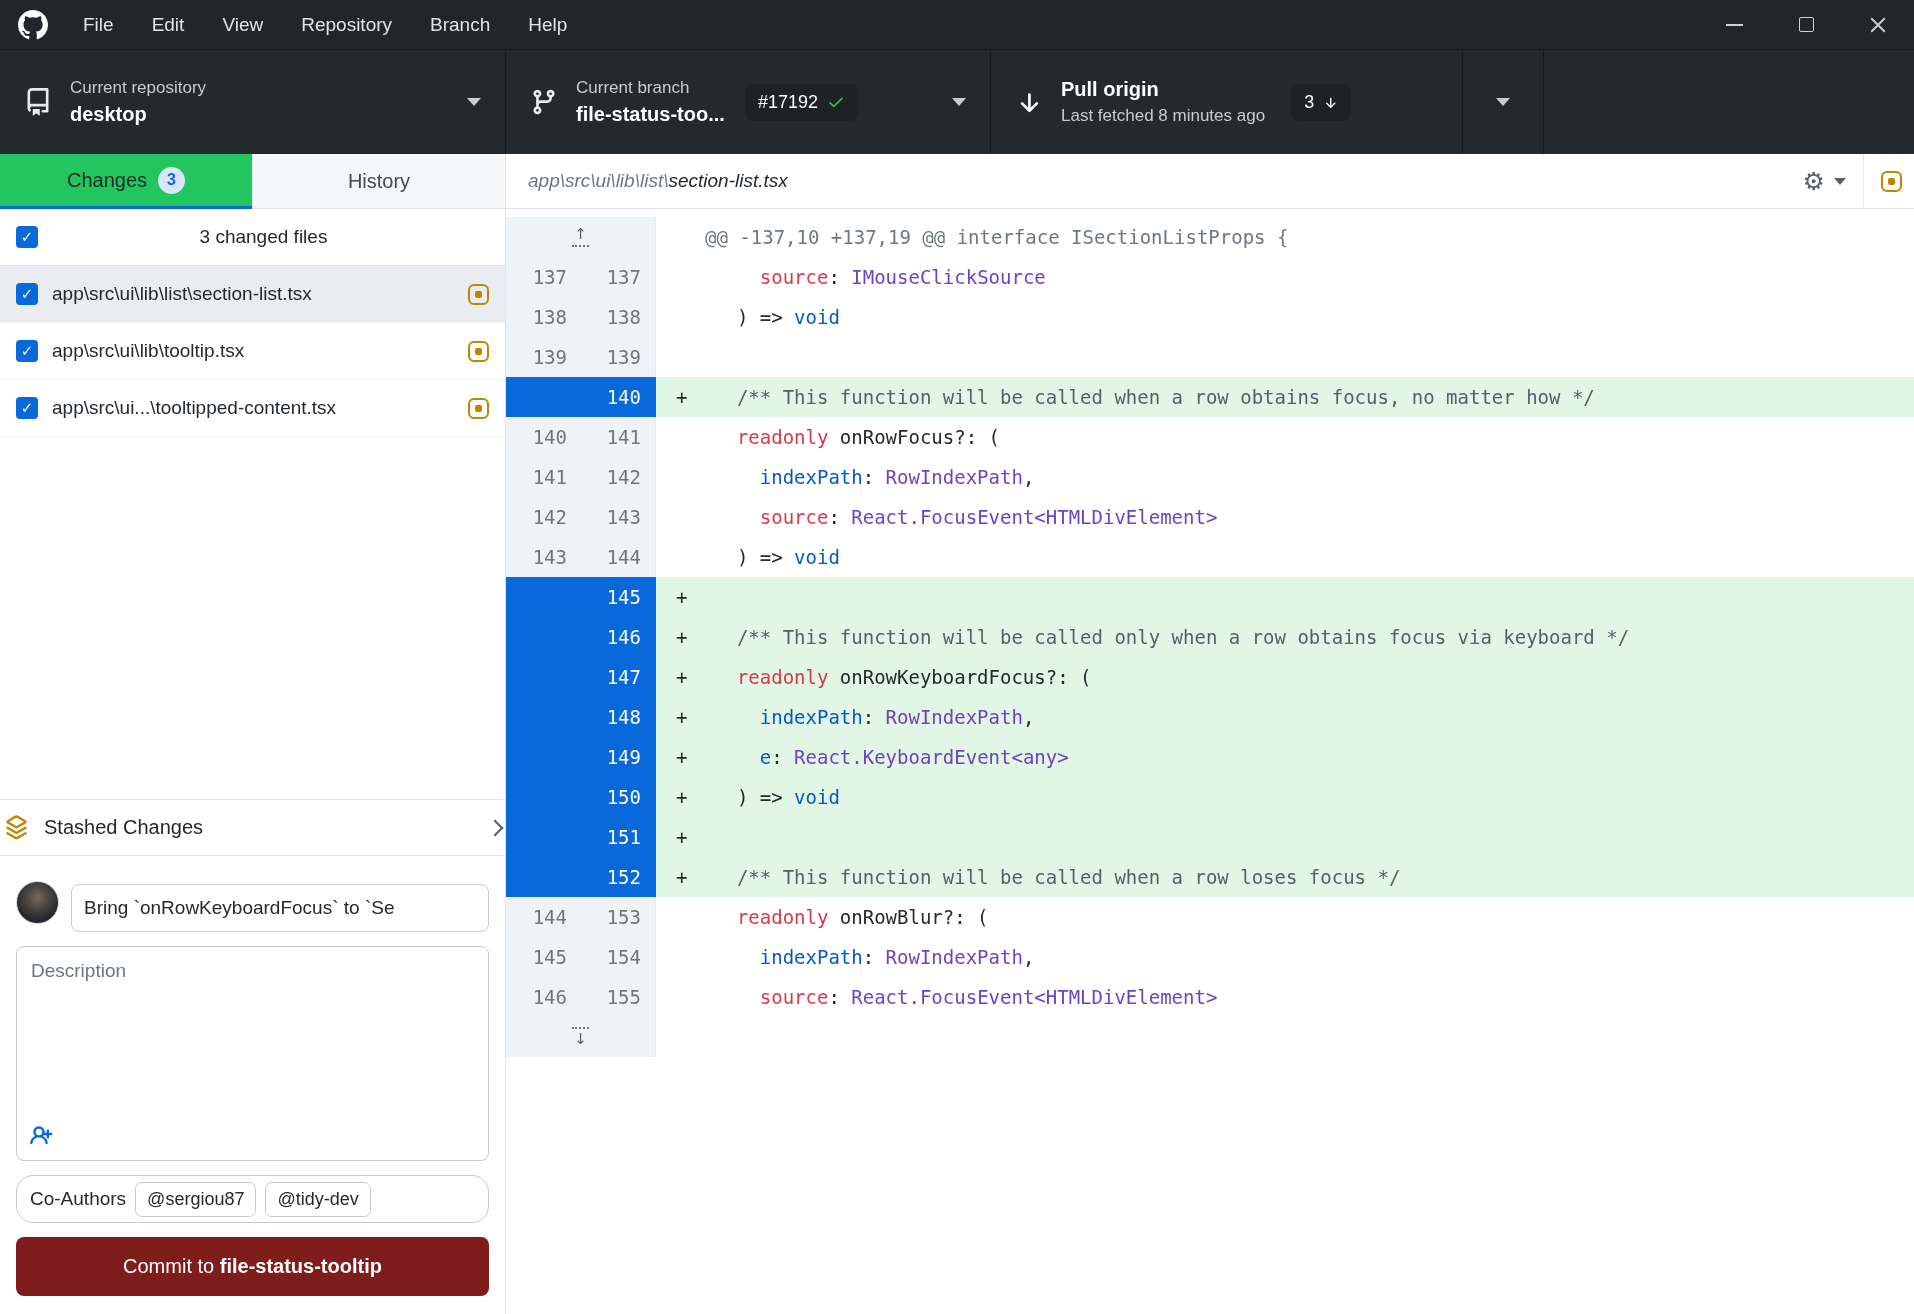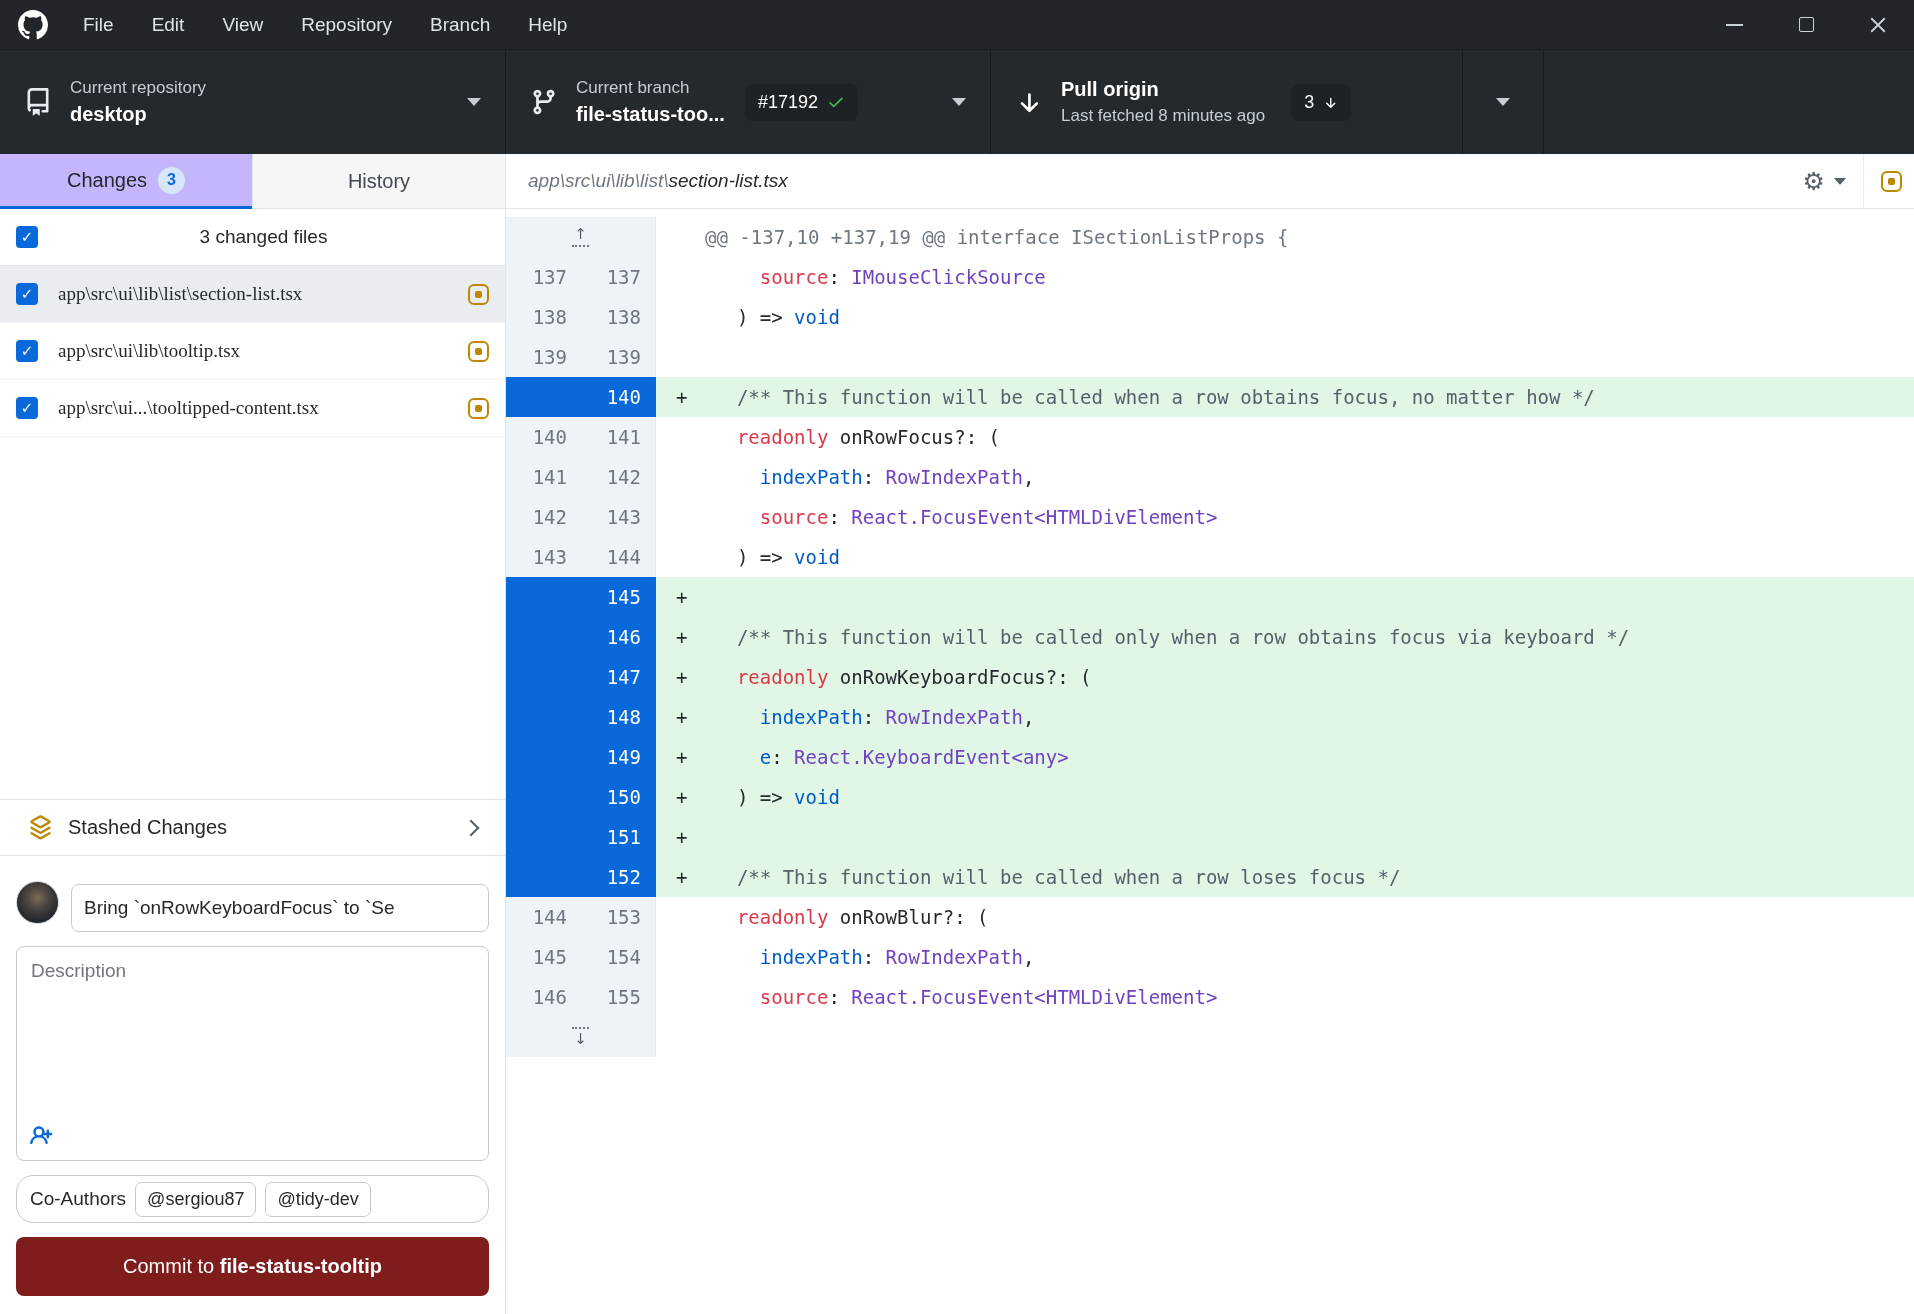--- a/index.html
+++ b/index.html
@@ -44,44 +44,44 @@
 
   
   .main { display:flex; height:1160px; }
 
   
   .sidebar { width:506px; flex:none; border-right:1px solid #e1e4e8; display:flex;
     flex-direction:column; background:#fff; }
   .tabs { display:flex; height:55px; flex:none; }
   .tab { flex:1; display:flex; align-items:center; justify-content:center; gap:11px;
     font-size:20px; color:#24292e; }
-  .tab.active { background:#c4b5fd; border-bottom:3px solid #0969da; }
+  .tab.active { background:#22c55e; border-bottom:3px solid #0969da; }
   .tab.inactive { background:#f4f6f8; border-bottom:1px solid #e1e4e8; border-left:1px solid #e1e4e8; color:#424a53; }
   .tab-badge { background:#d7e7f9; color:#0969da; border-radius:50%; width:27px; height:27px;
     display:flex; align-items:center; justify-content:center; font-size:16px; font-weight:700; }
 
   .checkbox { width:22px; height:22px; background:#0969da; border-radius:4px; color:#fff;
     display:flex; align-items:center; justify-content:center; font-size:15px; font-weight:700; flex:none; }
 
   .changed-header { height:57px; flex:none; display:flex; align-items:center;
     border-bottom:1px solid #e1e4e8; padding:0 16px; }
   .changed-header .title { flex:1; text-align:center; font-size:19px; }
 
   .file-row { height:57px; flex:none; display:flex; align-items:center; padding:0 16px;
     border-bottom:1px solid #f0f2f4; font-size:19px; cursor:default; }
   .file-row.selected { background:#e9edf1; }
-  .file-name { flex:1; margin:0 20px; white-space:nowrap; overflow:hidden; text-overflow:clip;font-family:Liberation Serif, serif; }
+  .file-name { flex:1; margin:0 14px; white-space:nowrap; overflow:hidden; text-overflow:clip; }
   .status-icon { width:21px; height:21px; border:2px solid #bf8700; border-radius:6px;
     display:flex; align-items:center; justify-content:center; flex:none; }
   .status-icon .dot { width:7px; height:7px; background:#bf8700; border-radius:2px; }
 
   .sidebar-spacer { flex:1; }
 
   .stashed { height:57px; flex:none; border-top:1px solid #e1e4e8; border-bottom:1px solid #e1e4e8;
-    display:flex; align-items:center; padding:0 28px; gap:15px; font-size:20px; }
+    display:flex; align-items:center; padding:0 4px; gap:15px; font-size:20px; }
   .chev-right { margin-left:auto; width:12px; height:12px; border-top:2.5px solid #57606a;
     border-right:2.5px solid #57606a; transform:rotate(45deg); flex:none; }
 
   .commit-form { flex:none; padding:16px 16px 18px; }
   .summary-row { display:flex; gap:12px; align-items:center; }
   .avatar { width:43px; height:43px; border-radius:50%; flex:none; border:1px solid #d0d4d8;
     background:radial-gradient(circle at 50% 38%, #7a6a58 0%, #4a4540 34%, #23262b 72%); }
   .summary-input { flex:1; height:48px; border:1px solid #c5cad0; border-radius:8px;
     padding:0 12px; font-size:19px; color:#24292e; font-family:inherit; outline:none; min-width:0;margin-top:12px; }
   .description-box { margin-top:14px; border:1px solid #c5cad0; border-radius:8px;

